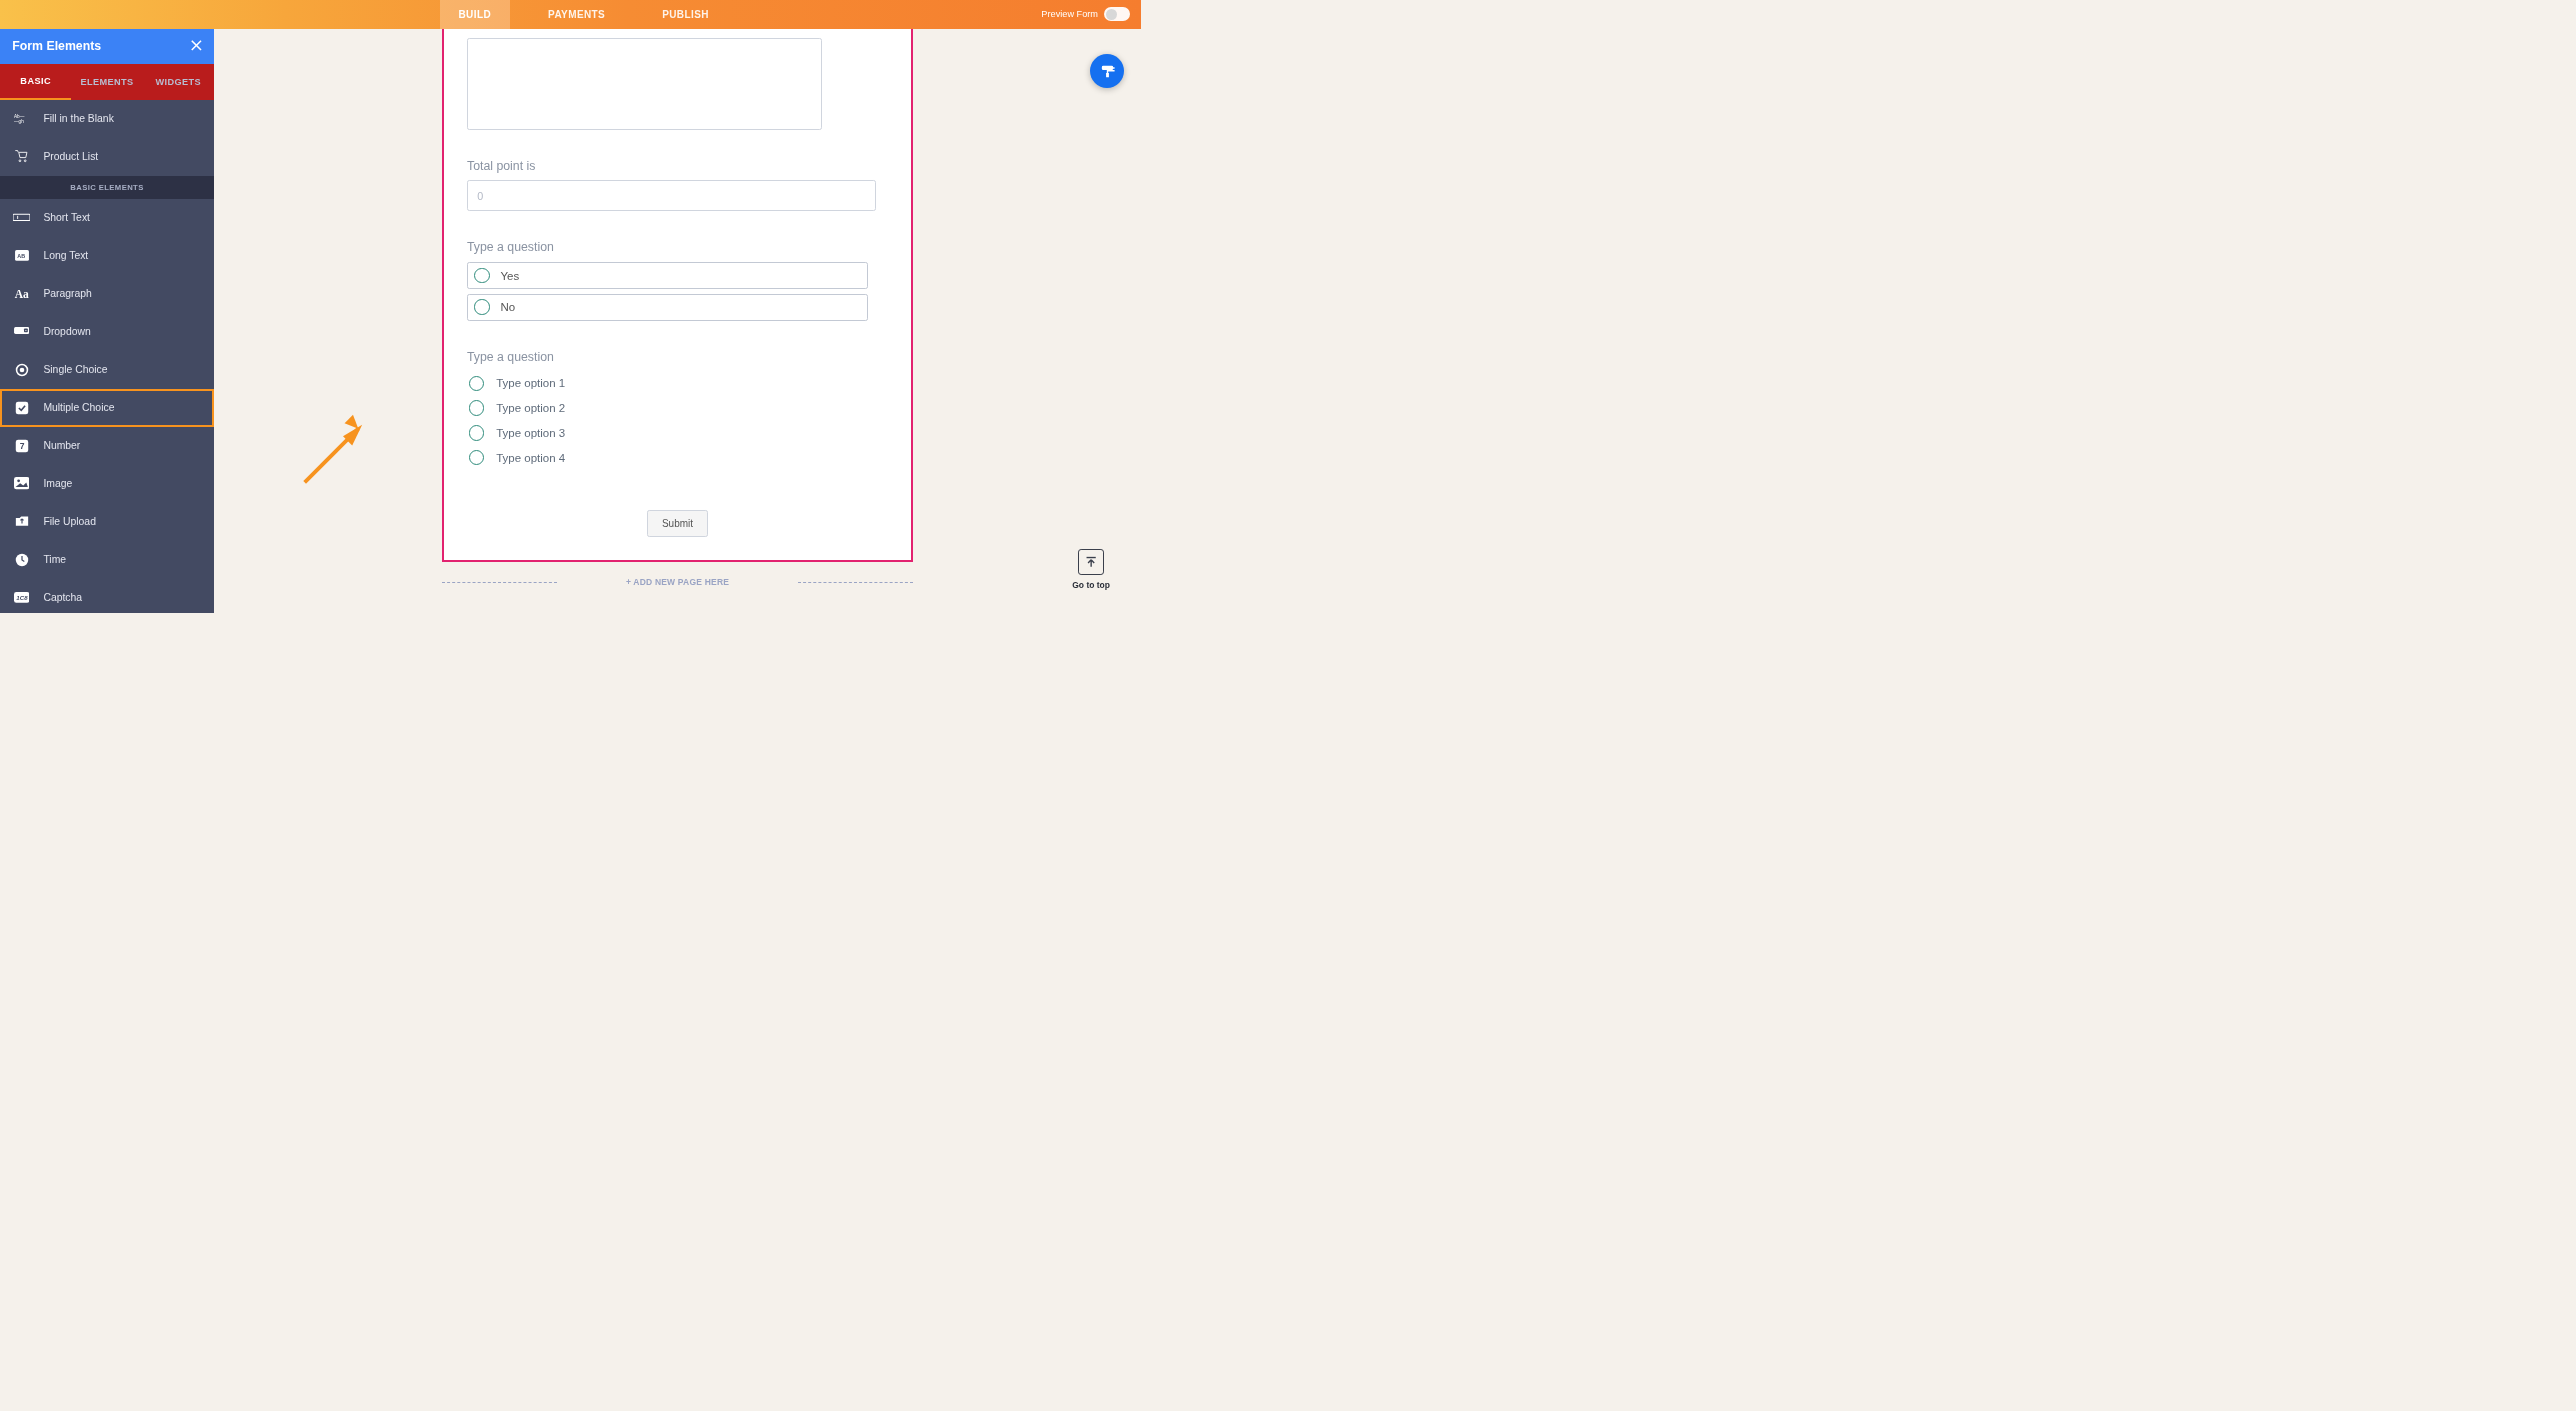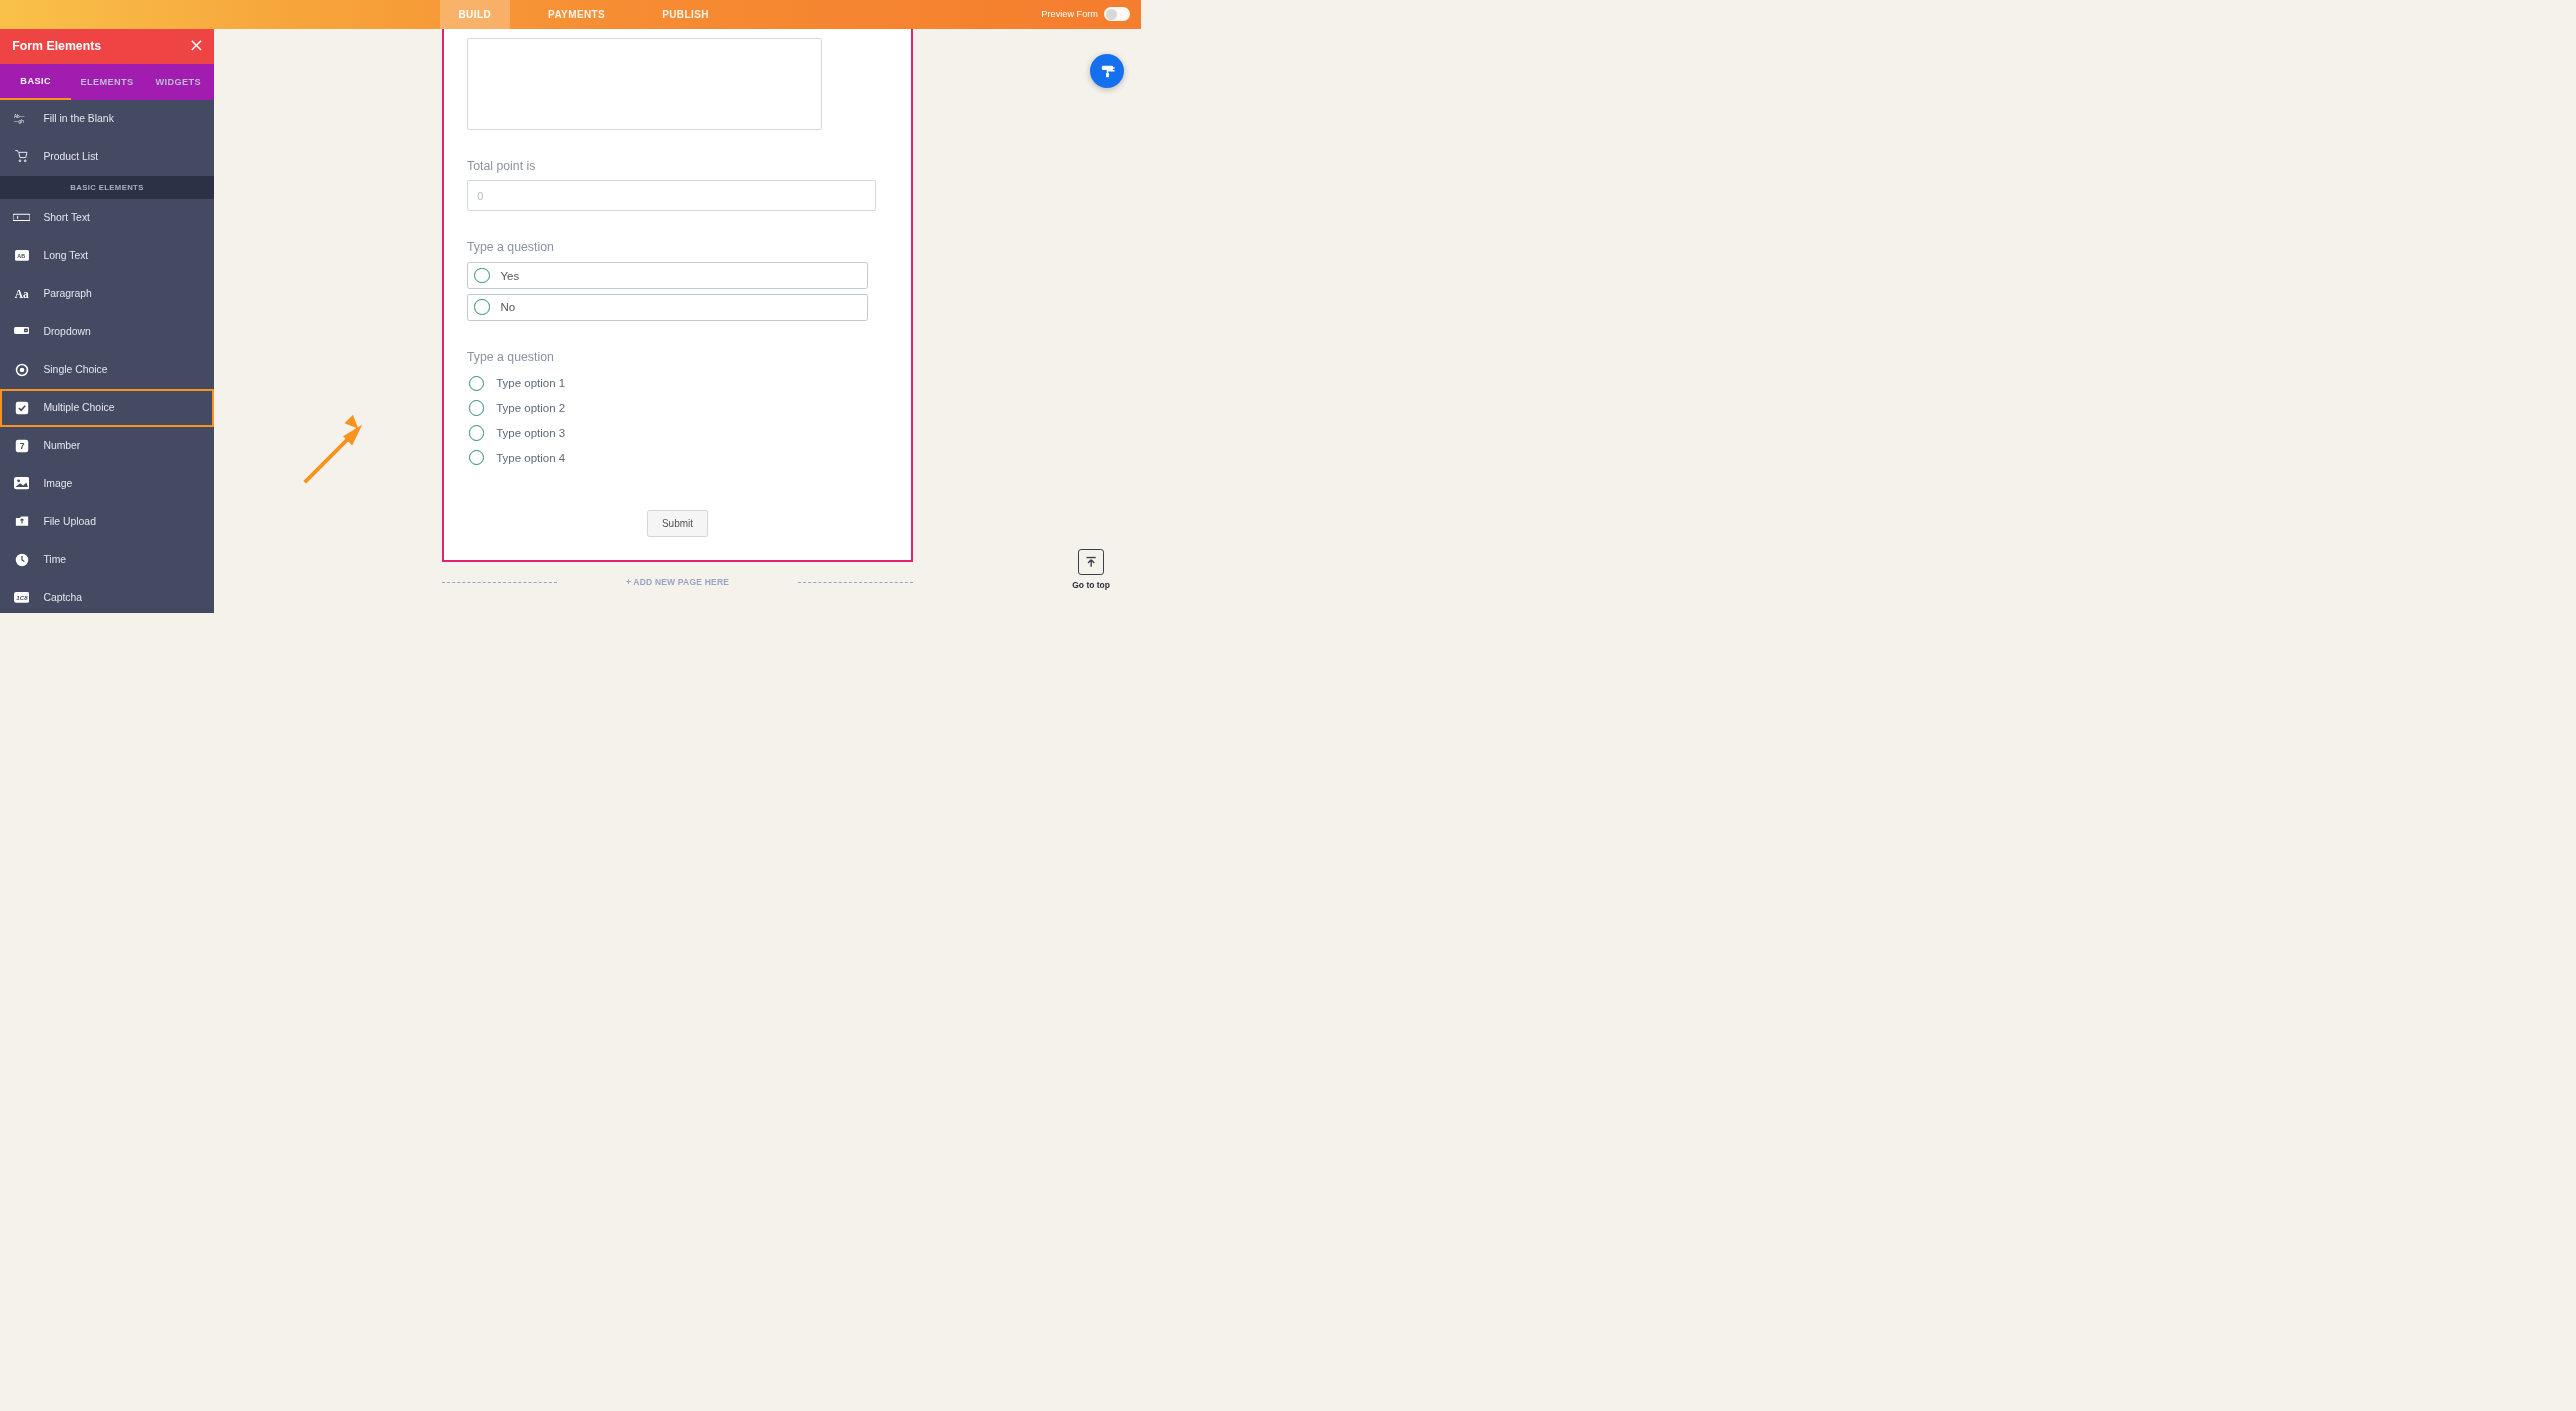--- a/index.html
+++ b/index.html
@@ -23,24 +23,24 @@
 .top-tab.active { background: rgba(255,255,255,.25); opacity: 1; }
 .preview { position: absolute; right: 10.8px; top: 0; height: 100%; display: flex; align-items: center; gap: 6.2px; }
 .preview span { color: #fff; font-size: 9.2px; font-weight: 500; }
 .toggle { width: 26px; height: 14px; background: rgba(255,255,255,.95); border-radius: 7.7px; position: relative; cursor: pointer; }
 .toggle::after { content:""; position:absolute; left:1.5px; top:1.5px; width:10.8px; height:10.8px; background:#d8d8d8; border-radius:50%; }
 
 .sidebar {
   position: absolute; top: 28.5px; left: 0; width: 214px; bottom: 0;
   background: #3a3f55; color: #e4e6ef;
 }
-.sb-head { height: 35px; display:flex; align-items:center; justify-content:space-between; padding: 0 12.3px; background:#ef4444; }
+.sb-head { height: 35px; display:flex; align-items:center; justify-content:space-between; padding: 0 12.3px; background:#3b82f6; }
 .sb-head h2 { font-size: 12.3px; font-weight: 600; color:#fff; }
 .sb-close { color:#fff; font-size: 15.4px; font-weight: 300; cursor:pointer; }
-.sb-tabs { display:flex; background: #a21caf; height: 36px; }
+.sb-tabs { display:flex; background: #b91c1c; height: 36px; }
 .sb-tab { flex: 1; display:flex; align-items:center; justify-content:center; font-size:9.2px; font-weight:600; letter-spacing:0.4px; color:#b8bdd0; cursor:pointer; }
 .sb-tab.active { color:#fff; border-bottom: 2.3px solid #f7931e; }
 
 .sb-scroll { position:absolute; top: 71px; bottom:0; left:0; right:0; overflow-y:auto; background:#434a62; }
 .sb-scroll::-webkit-scrollbar { width:7.7px; }
 .sb-scroll::-webkit-scrollbar-track { background:#434a62; }
 .sb-scroll::-webkit-scrollbar-thumb { background:#1f2333; border-radius:3.8px; }
 
 .sb-item { height: 38px; display:flex; align-items:center; padding-left: 7.7px; cursor: grab; border-left: 0 solid transparent; }
 .sb-icon { width: 28px; display:flex; align-items:center; justify-content:center; color:#e4e6ef; }

